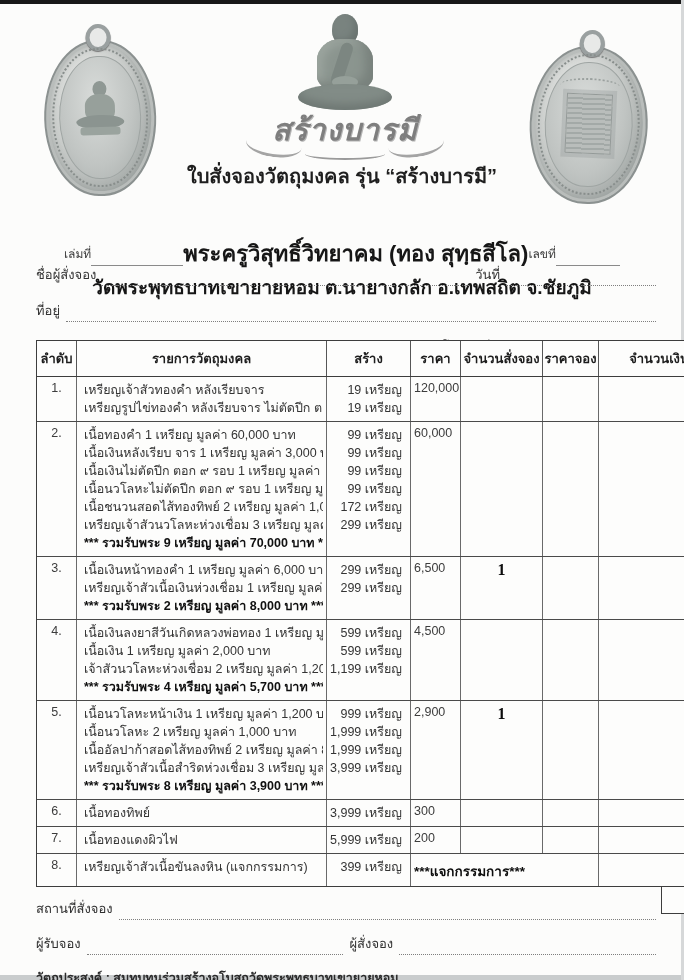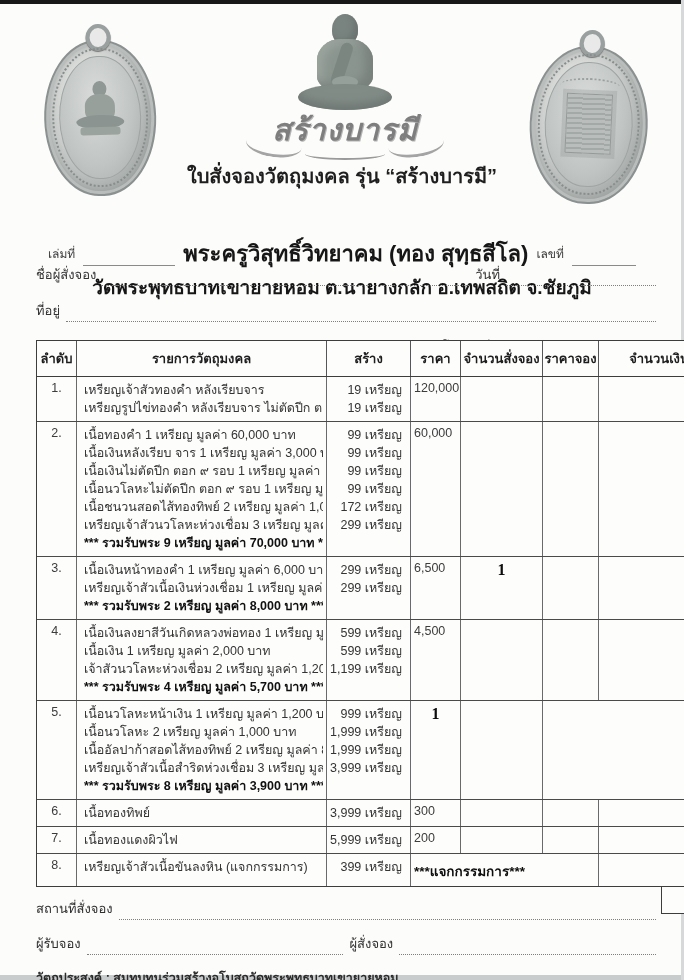--- a/index.html
+++ b/index.html
@@ -65,21 +65,21 @@
   .logo .calli{
     font-family:"Liberation Serif",serif;font-style:italic;font-weight:bold;
     font-size:30px;color:#7e7e7e;letter-spacing:1px;line-height:48px;
     text-shadow:1px 1px 0 #b5b5b5;
   }
   .logo .flourish{position:absolute;left:50%;top:42px;transform:translateX(-50%);width:80px;height:10px;border-bottom:2px solid #9a9a9a;border-radius:50%;}
 
   
   .header-text{position:absolute;left:0;top:160px;width:100%;text-align:center;}
   .title1{font-size:20px;font-weight:bold;color:#1f1f1f;}
-  .row2{display:flex;align-items:flex-end;justify-content:center;gap:8px;margin-top:6px;}
+  .row2{display:flex;align-items:flex-end;justify-content:center;gap:0;margin-top:6px;}
   .small-label{font-size:12px;color:#3a3a3a;padding-bottom:3px;}
   .blank{border-bottom:1px solid #8a8a8a;height:16px;}
   .blank.w90{width:92px;} .blank.w70{width:64px;}
   .monk-name{font-size:22px;font-weight:bold;color:#161616;line-height:24px;margin-top:44px;}
   .temple-line{font-size:19px;font-weight:bold;color:#161616;margin-top:6px;}
 
   
   .form-area{position:absolute;left:36px;top:264px;width:620px;font-size:13px;color:#333;}
   .fline{display:flex;align-items:flex-end;gap:6px;margin-bottom:14px;justify-content:center;}
   .dotline{flex:1;border-bottom:1px dotted #7e7e7e;height:15px;}
@@ -292,20 +292,21 @@
               <div class="line">เหรียญเจ้าสัวเนื้อสำริดห่วงเชื่อม 3 เหรียญ มูลค่า 900 บาท</div>
               <div class="line sum">*** รวมรับพระ 8 เหรียญ มูลค่า 3,900 บาท ***</div>
             </div>
             <div class="cell made">
               <div class="line">999 เหรียญ</div>
               <div class="line">1,999 เหรียญ</div>
               <div class="line">1,999 เหรียญ</div>
               <div class="line">3,999 เหรียญ</div>
               <div class="line"></div>
             </div>
+            <div class="cell price">2,900</div>
             <div class="cell qty">1</div>
             <div class="cell rprice"></div>
             <div class="cell amount"></div>
           </div>
           <div class="trow">
             <div class="cell no">6.</div>
             <div class="cell items">
               <div class="line">เนื้อทองทิพย์</div>
             </div>
             <div class="cell made">

